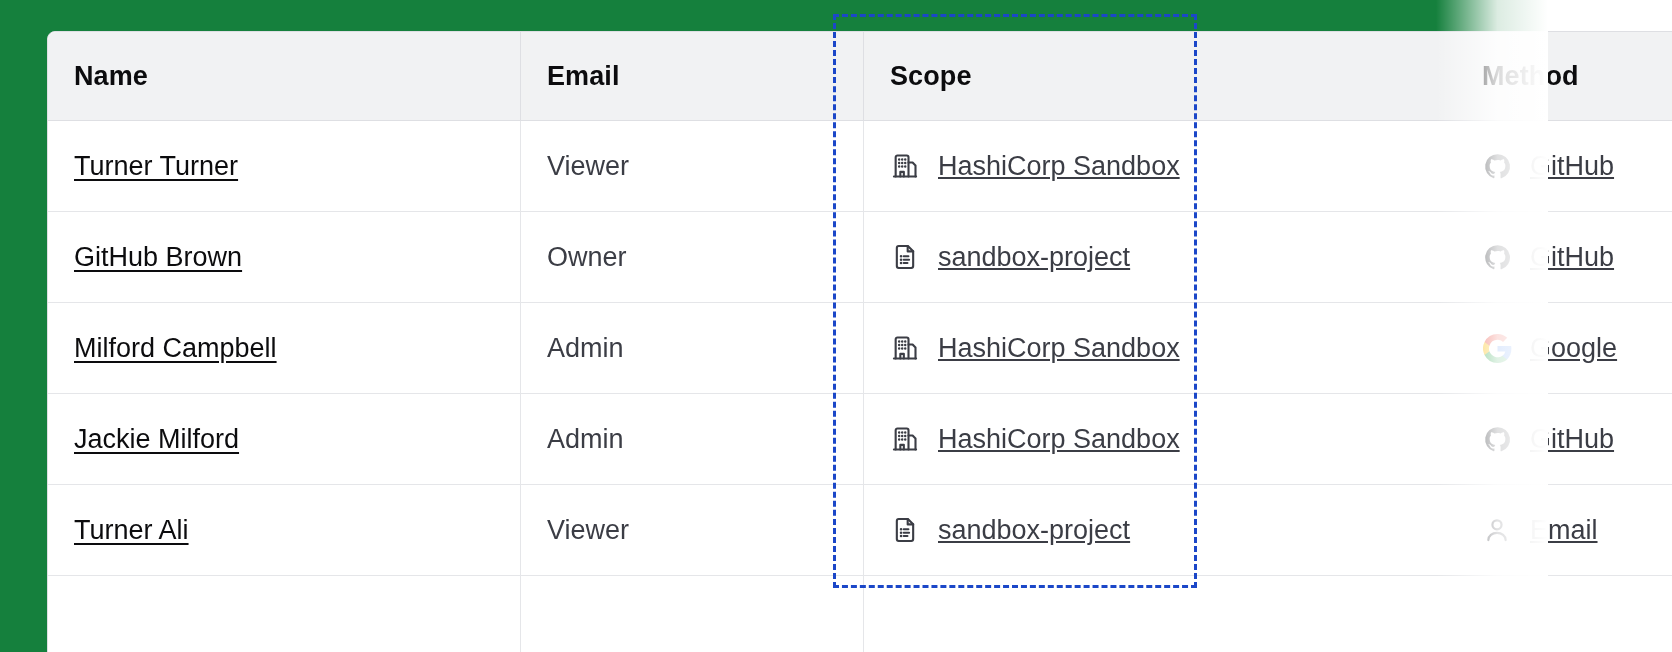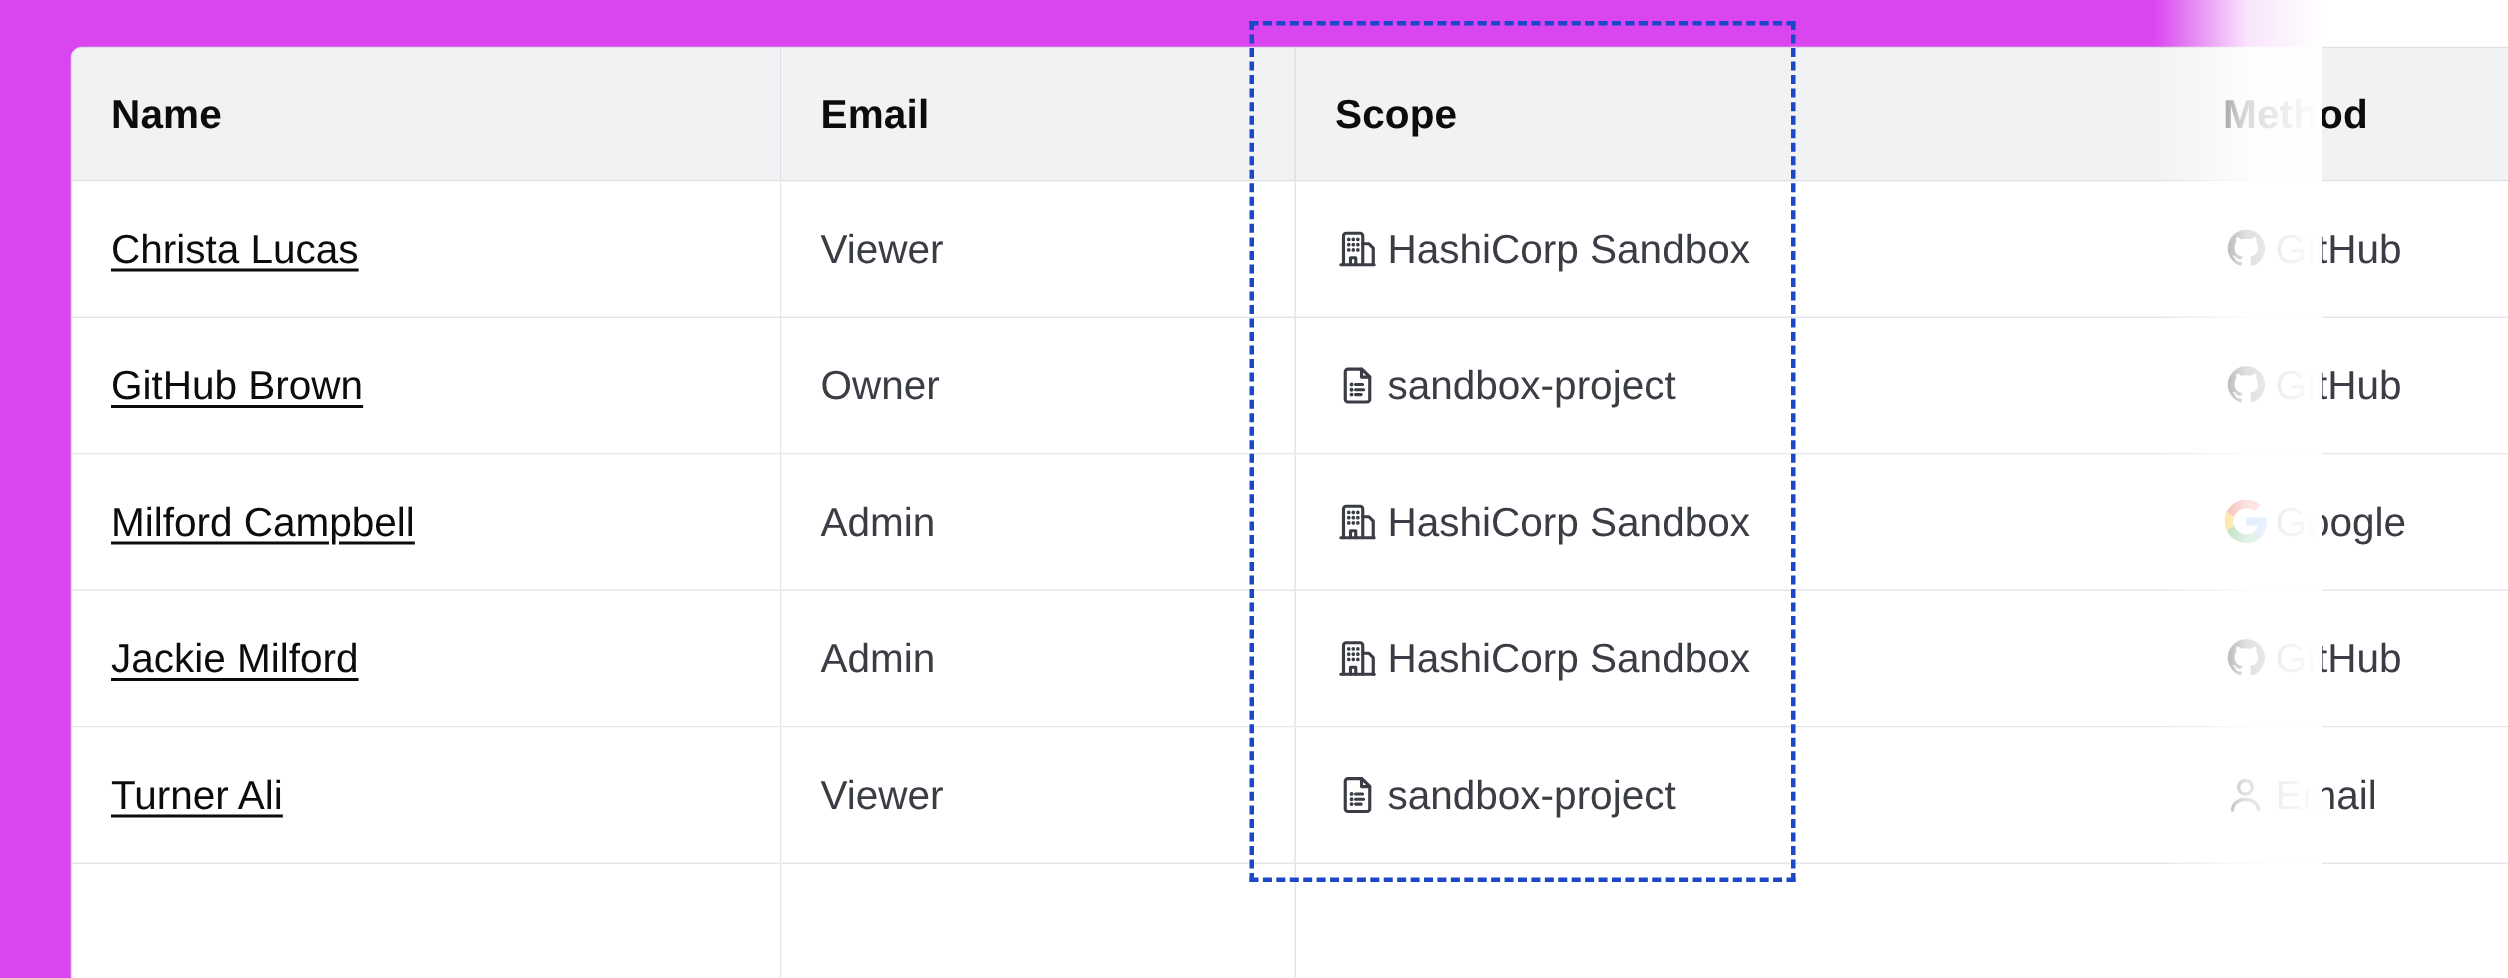--- a/index.html
+++ b/index.html
@@ -12,21 +12,21 @@
     height: 652px;
     overflow: hidden;
     font-family: "Liberation Sans", sans-serif;
     -webkit-font-smoothing: antialiased;
   }
 
   #stage {
     position: relative;
     width: 1548px;
     height: 652px;
-    background: #d946ef;
+    background: #15803d;
   }
 
   
   .table-wrap {
     position: absolute;
     left: 47px;
     top: 31px;
     width: 1655px;       
     height: 640px;
     overflow: hidden;
@@ -89,21 +89,23 @@
     text-decoration: underline;
     text-underline-offset: 4px;
     text-decoration-thickness: 2px;
     font-size: 27px;
     cursor: pointer;
   }
 
   
   .icell {
     display: flex;
-    gap: 5px;
+    align-items: center;
+    gap: 18px;
+    text-decoration: underline;
   }
   .icell .lbl { color: #3b3d45; font-size: 27px; }
 
   .ico {
     display: inline-flex;
     width: 30px;
     height: 30px;
     flex: 0 0 30px;
     align-items: center;
     justify-content: center;
@@ -153,21 +155,21 @@
           <th>Name</th>
           <th>Email</th>
           <th class="no-right-border">Scope</th>
           <th>Method</th>
         </tr>
       </thead>
       <tbody>
 
         <tr>
           <td>
-            <span class="name-link">Christa Lucas</span>
+            <span class="name-link">Turner Turner</span>
           </td>
           <td>Viewer</td>
           <td class="no-right-border">
             <div class="icell">
               <span class="ico">
                 <svg width="28" height="28" viewBox="0 0 24 24" fill="none" stroke="#3b3d45" stroke-width="1.8" stroke-linecap="round" stroke-linejoin="round">
                   <path d="M4 21V4.5A1.5 1.5 0 0 1 5.5 3h8A1.5 1.5 0 0 1 15 4.5V21"></path>
                   <path d="M15 9h3.5L21 11.5V21"></path>
                   <path d="M2.5 21h19"></path>
                   <path d="M8 21v-4h3v4"></path>

